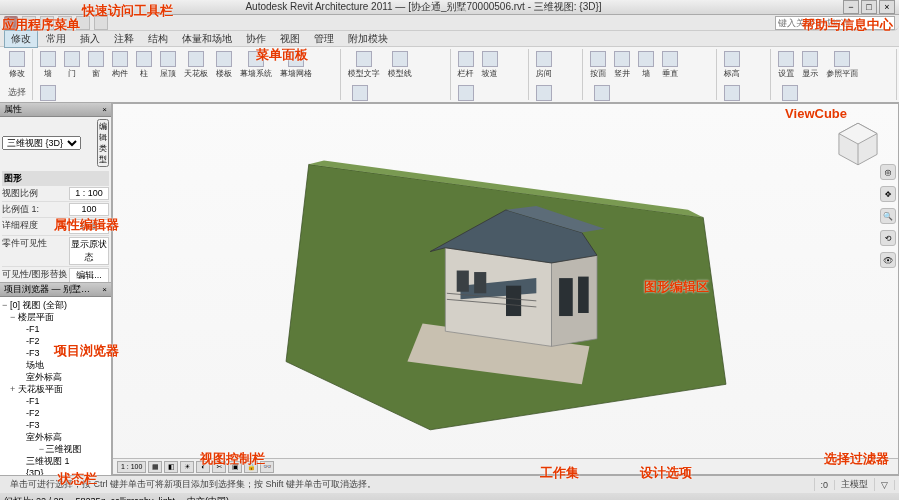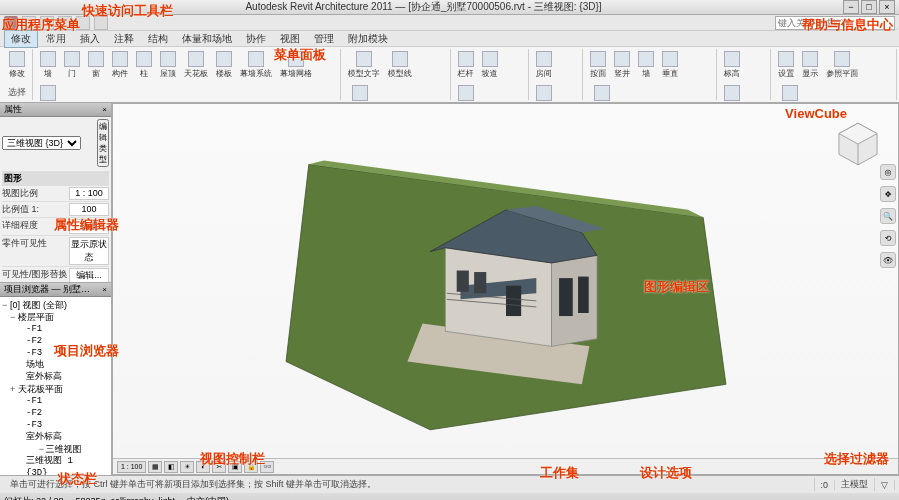--- a/index.html
+++ b/index.html
@@ -28,21 +28,21 @@
 .panel-title .x { cursor: pointer; font-size: 8px; }
 .props-panel { height: 180px; overflow: hidden; background: #f0f0f0; border-bottom: 1px solid #aaa; }
 .props-content { padding: 2px; font-size: 9px; }
 .props-row { display: flex; border-bottom: 1px solid #ddd; padding: 1px 0; }
 .props-row .k { flex: 1; color: #333; }
 .props-row .v { width: 40px; background: #fff; border: 1px solid #ccc; text-align: center; }
 .props-header { background: #ddd; font-weight: bold; padding: 1px 2px; font-size: 9px; }
 .browser-panel { flex: 1; overflow: hidden; background: #fff; }
 .tree { padding: 2px; font-size: 9px; line-height: 12px; }
 .tree .node { padding-left: 8px; }
-.tree .node2 { padding-left: 16px; font-family: Liberation Mono, monospace; }
+.tree .node2 { padding-left: 16px; }
 .tree .exp { display: inline-block; width: 8px; color: #555; }
 .canvas { flex: 1; position: relative; background: #fff; border: 1px solid #aaa; overflow: hidden; }
 .canvas-inner { position: absolute; inset: 0; background: linear-gradient(180deg, #fafafa 0%, #f5f5f5 100%); }
 .terrain { position: absolute; left: 10%; top: 8%; width: 80%; height: 82%; }
 .terrain svg { width: 100%; height: 100%; }
 .right-tools { position: absolute; right: 0; top: 60px; width: 20px; display: flex; flex-direction: column; gap: 6px; align-items: center; }
 .right-tools .rt { width: 16px; height: 16px; background: #e0e0e0; border: 1px solid #bbb; border-radius: 3px; cursor: pointer; font-size: 8px; display: flex; align-items: center; justify-content: center; }
 .viewcube { position: absolute; right: 14px; top: 14px; width: 52px; height: 52px; }
 .viewcube svg { width: 100%; height: 100%; }
 .anno { position: absolute; color: #e63900; font-size: 13px; font-weight: bold; pointer-events: none; text-shadow: 0 0 2px #fff; }
@@ -395,13 +395,13 @@
 <div class="anno" style="right:6px;top:16px">帮助与信息中心</div>
 <div class="anno" style="right:52px;top:106px">ViewCube</div>
 <div class="anno" style="right:190px;top:278px">图形编辑区</div>
 <div class="anno" style="left:54px;top:216px">属性编辑器</div>
 <div class="anno" style="left:54px;top:342px">项目浏览器</div>
 <div class="anno" style="left:200px;top:450px">视图控制栏</div>
 <div class="anno" style="left:58px;top:470px">状态栏</div>
 <div class="anno" style="left:540px;top:464px">工作集</div>
 <div class="anno" style="left:640px;top:464px">设计选项</div>
 <div class="anno" style="right:10px;top:450px">选择过滤器</div>
-<div class="anno" style="left:274px;top:46px">菜单面板</div>
+<div class="anno" style="left:256px;top:46px">菜单面板</div>
 
 </body></html>

